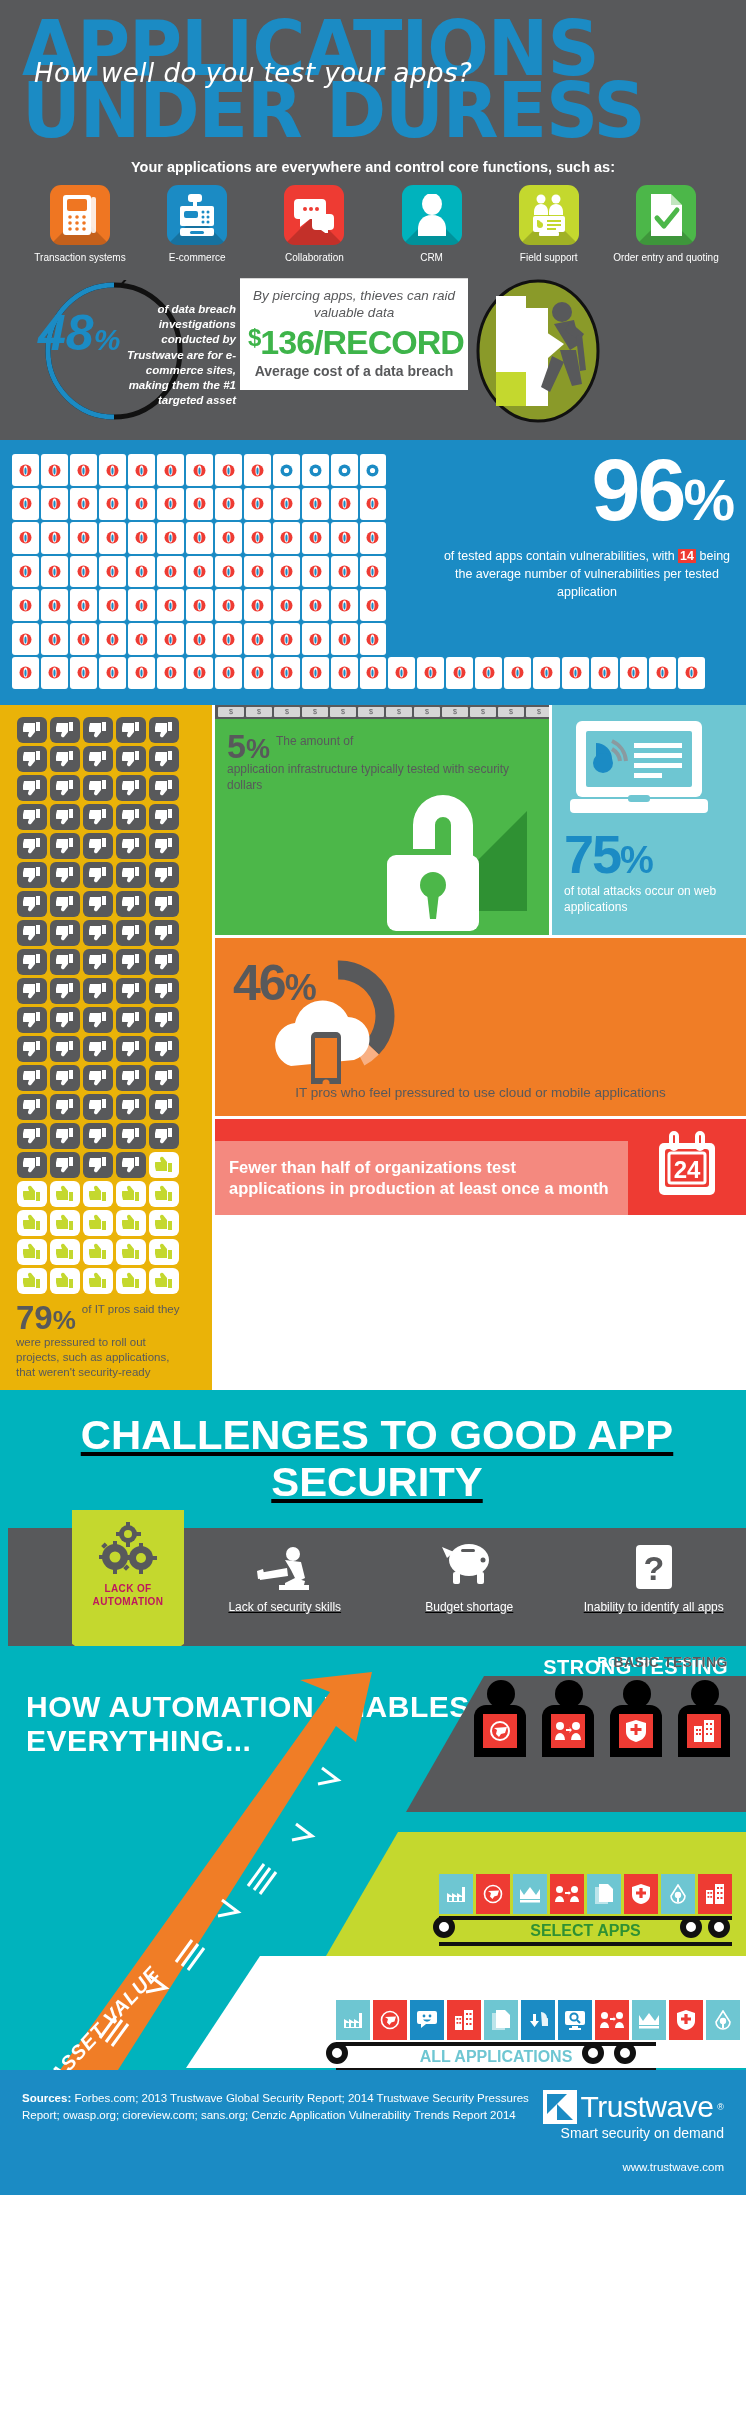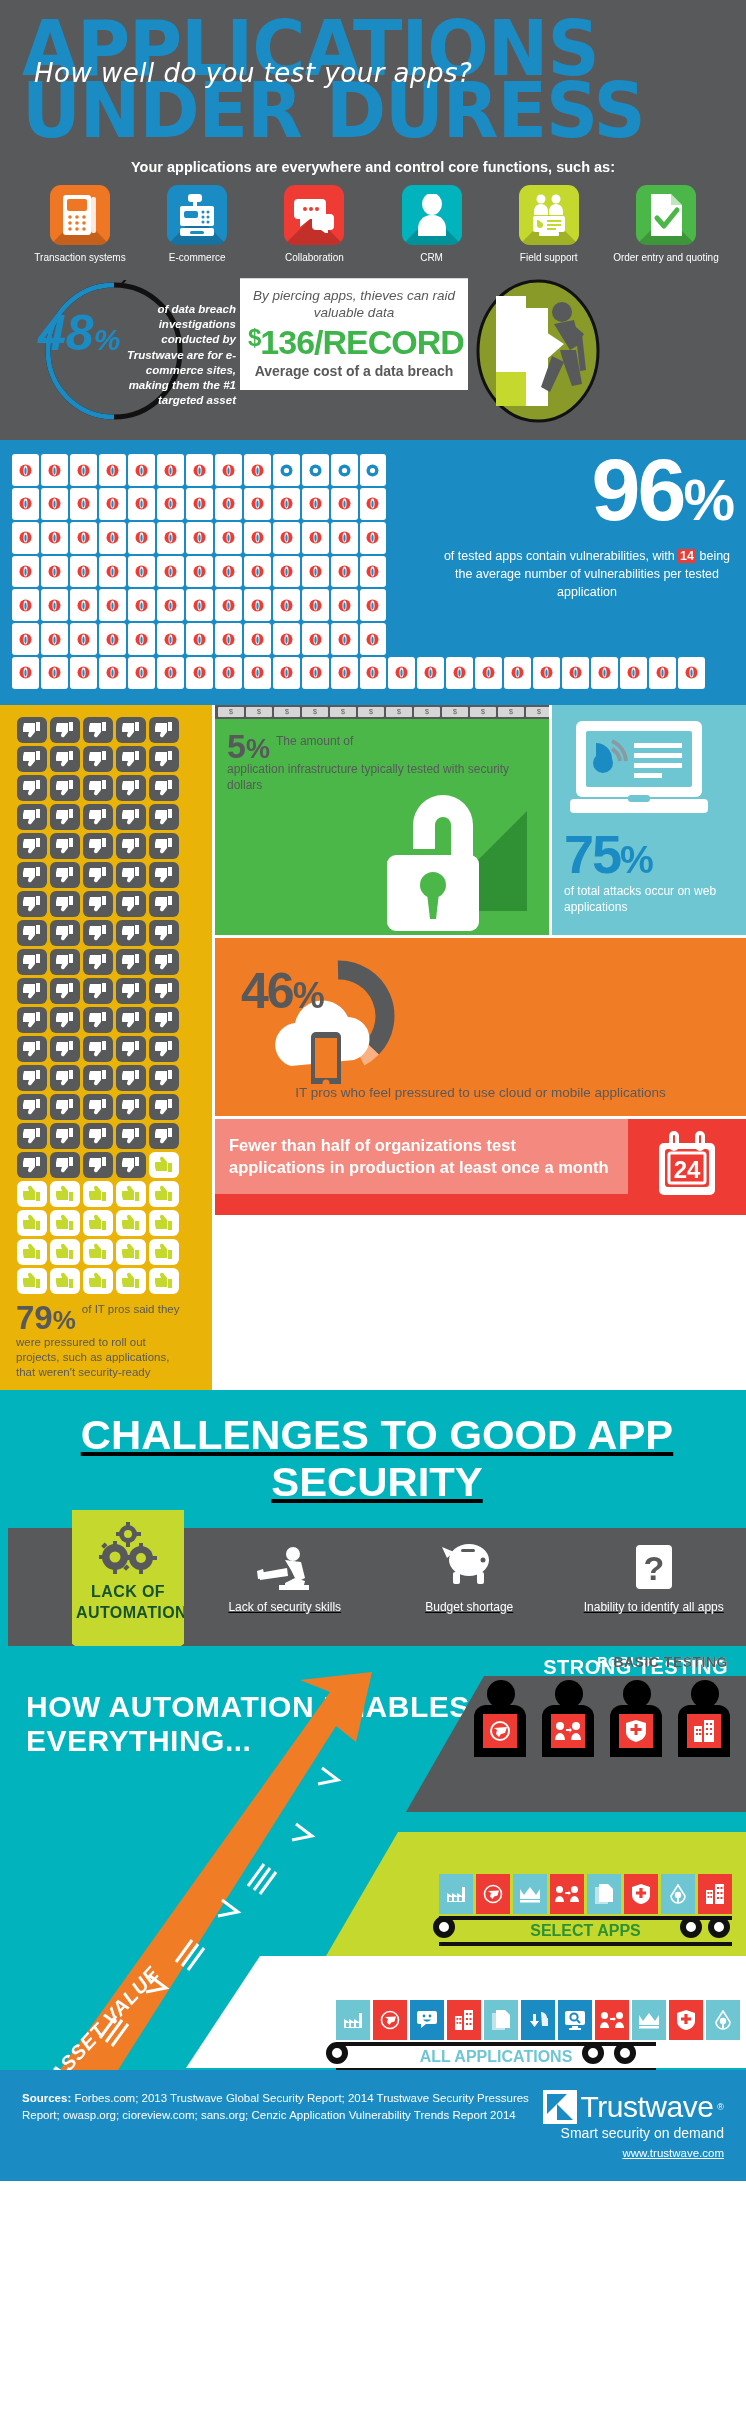--- a/index.html
+++ b/index.html
@@ -138,27 +138,27 @@
 
   .card75 { background: #6ec6d2; width: 194px; flex: 0 0 194px; padding: 14px 12px; position: relative; }
   .c75-num { color: #1b8bc4; font-weight: bold; font-size: 54px; line-height: 1; margin-top: 4px;
              font-family: "Liberation Sans Narrow","Liberation Sans",sans-serif; letter-spacing: -2px; }
   .c75-num .p { font-size: 38px; }
   .c75-txt { color: #ffffff; font-size: 12px; line-height: 1.35; margin-top: 2px; }
 
   .card-orange { background: #f07d26; display: flex; padding: 16px 4px 14px 4px; }
   .oc { flex: 1; text-align: center; position: relative; }
   .oc-head { position: relative; height: 130px; }
-  .oc-num { position: absolute; left: 14px; top: 12px; color: #58595b; font-weight: bold;
+  .oc-num { position: absolute; left: 14px; top: 4px; color: #58595b; font-weight: bold;
             font-size: 50px; line-height: 1; z-index: 4;
-            font-family: "Liberation Sans Narrow","Liberation Sans",sans-serif; letter-spacing: -2px; margin-left: 8px; }
+            font-family: "Liberation Sans Narrow","Liberation Sans",sans-serif; letter-spacing: -2px; }
   .oc-num .p { font-size: 36px; }
   .oc-txt { color: #58595b; font-size: 13.5px; line-height: 1.38; padding: 0 16px; }
 
-  .card-red { display: flex; align-items: flex-start; background: #ee3b33; }
+  .card-red { display: flex; align-items: flex-end; background: #ee3b33; }
   .cr-left { background: #f4897f; flex: 1; padding: 16px 14px; }
   .cr-text { color: #ffffff; font-weight: bold; font-size: 16.5px; line-height: 1.3; }
   .cr-right { width: 118px; flex: 0 0 118px; display: flex; align-items: center; justify-content: center; padding: 10px; }
 
   
   .challenges { background: #00b3bd; padding: 22px 0 0 8px; text-decoration: underline; }
   .ch-title {
     color: #ffffff; text-align: center; font-weight: bold; font-size: 41px;
     font-family: "Liberation Sans Narrow","Liberation Sans",sans-serif;
     letter-spacing: 0px; transform: scaleX(1.02);
@@ -166,21 +166,21 @@
   .ch-bar { background: #58595b; margin-top: 22px; display: flex; height: 118px; position: relative; }
   .ch-item { flex: 1; text-align: center; color: #ffffff; padding-top: 14px; }
   .ch-icon { height: 52px; display: flex; align-items: center; justify-content: center; }
   .ch-label { font-size: 12px; line-height: 1.3; margin-top: 6px; }
   .ch-flag {
     position: absolute; left: 64px; top: -18px; width: 112px; background: #c4d82e;
     padding: 14px 4px 10px 4px; text-align: center;
     clip-path: polygon(0 0, 100% 0, 100% 76%, 50% 100%, 0 76%);
     height: 176px;
   }
-  .ch-flag .ch-label { color: #14532d; font-weight: bold; font-size: 16px; letter-spacing: .4px; }
+  .ch-flag .ch-label { color: #be185d; font-weight: bold; font-size: 10px; letter-spacing: .4px; }
 
   
   .auto { background: #00b3bd; position: relative; height: 424px; overflow: hidden; }
   .auto-title {
     position: absolute; left: 26px; top: 44px; color: #ffffff; font-weight: bold;
     font-family: "Liberation Sans Narrow","Liberation Sans",sans-serif;
     font-size: 30px; line-height: 1.14; letter-spacing: .5px;
   }
   .tier { position: absolute; right: 0; }
   .tier-robust { top: 30px; right: 0; width: 340px; height: 136px; background: #58595b;
@@ -214,21 +214,21 @@
 
   
   .footer { background: #1b8bc4; display: flex; padding: 20px 22px 22px 22px; align-items: flex-start; }
   .src { color: #ffffff; font-size: 11.5px; line-height: 1.5; flex: 1; }
   .src b { font-weight: bold; }
   .brand { text-align: right; color: #ffffff; }
   .brand-row { display: flex; align-items: center; justify-content: flex-end; gap: 4px; }
   .brand-name { font-size: 30px; font-weight: normal; letter-spacing: -.5px; }
   .brand-tm { font-size: 9px; vertical-align: 14px; }
   .brand-tag { font-size: 14px; margin-top: 1px; }
-  .brand-url { font-size: 11.5px; margin-top: 6px; text-decoration: underline; }
+  .brand-url { font-size: 11.5px; margin-top: 20px; }
 </style>
 </head>
 <body>
 
 <div class="page">
 
   <section class="hero">
     <div class="hero-title1">APPLICATIONS</div>
     <div class="hero-sub">How well do you test your apps?</div>
     <div class="hero-title2">UNDER DURESS</div>

